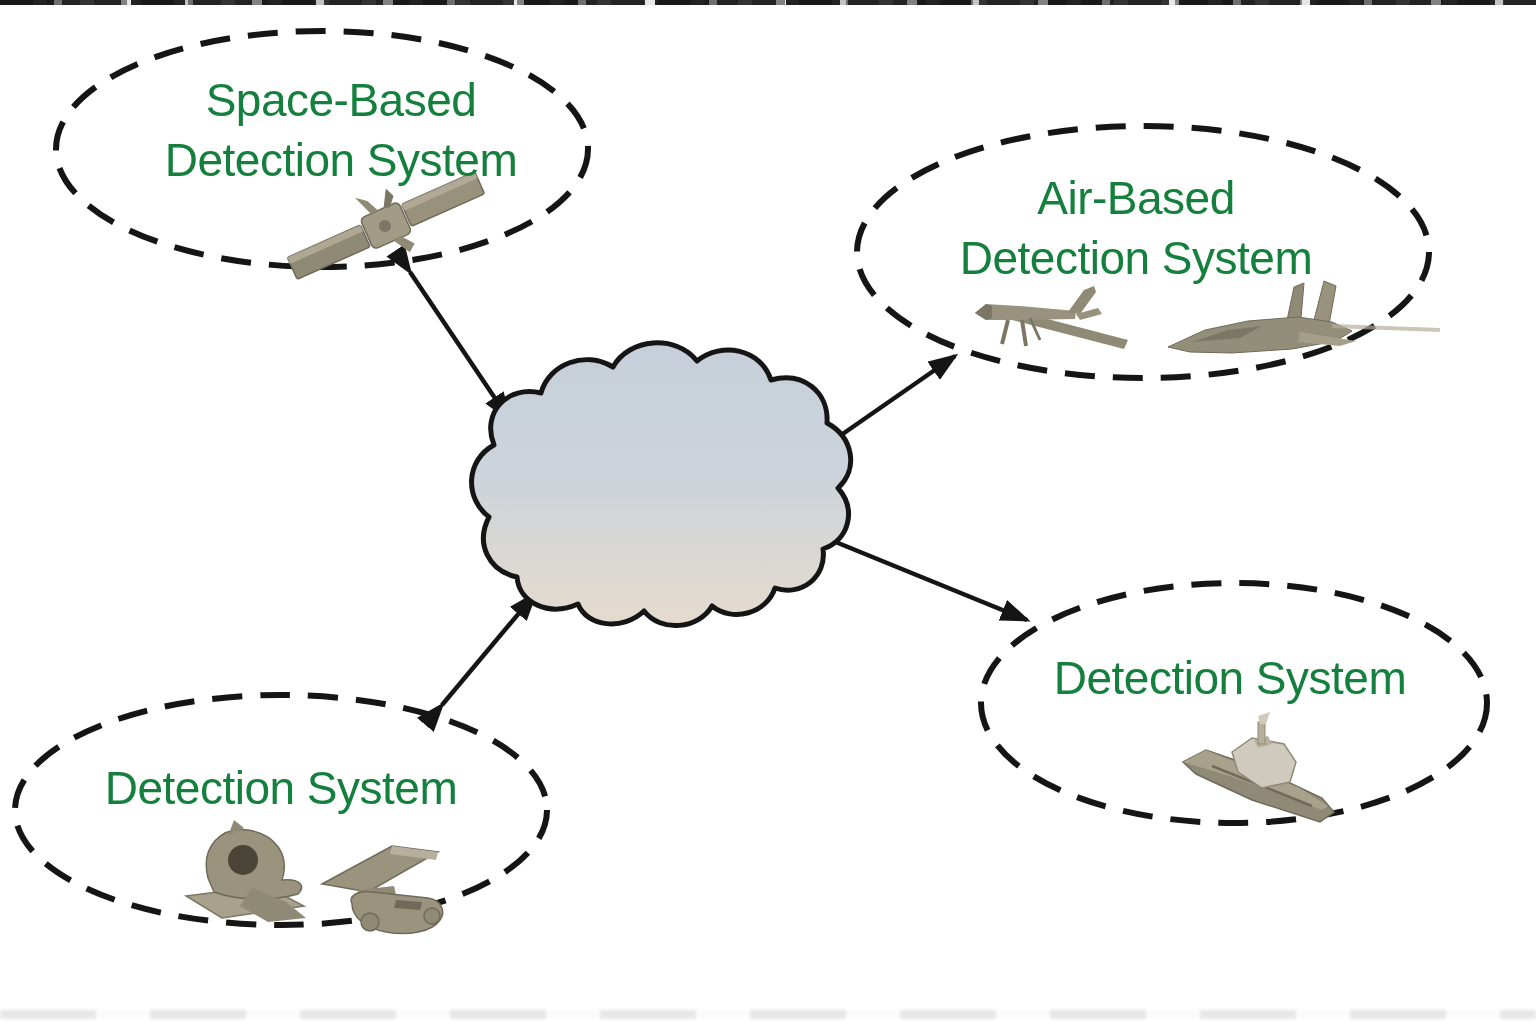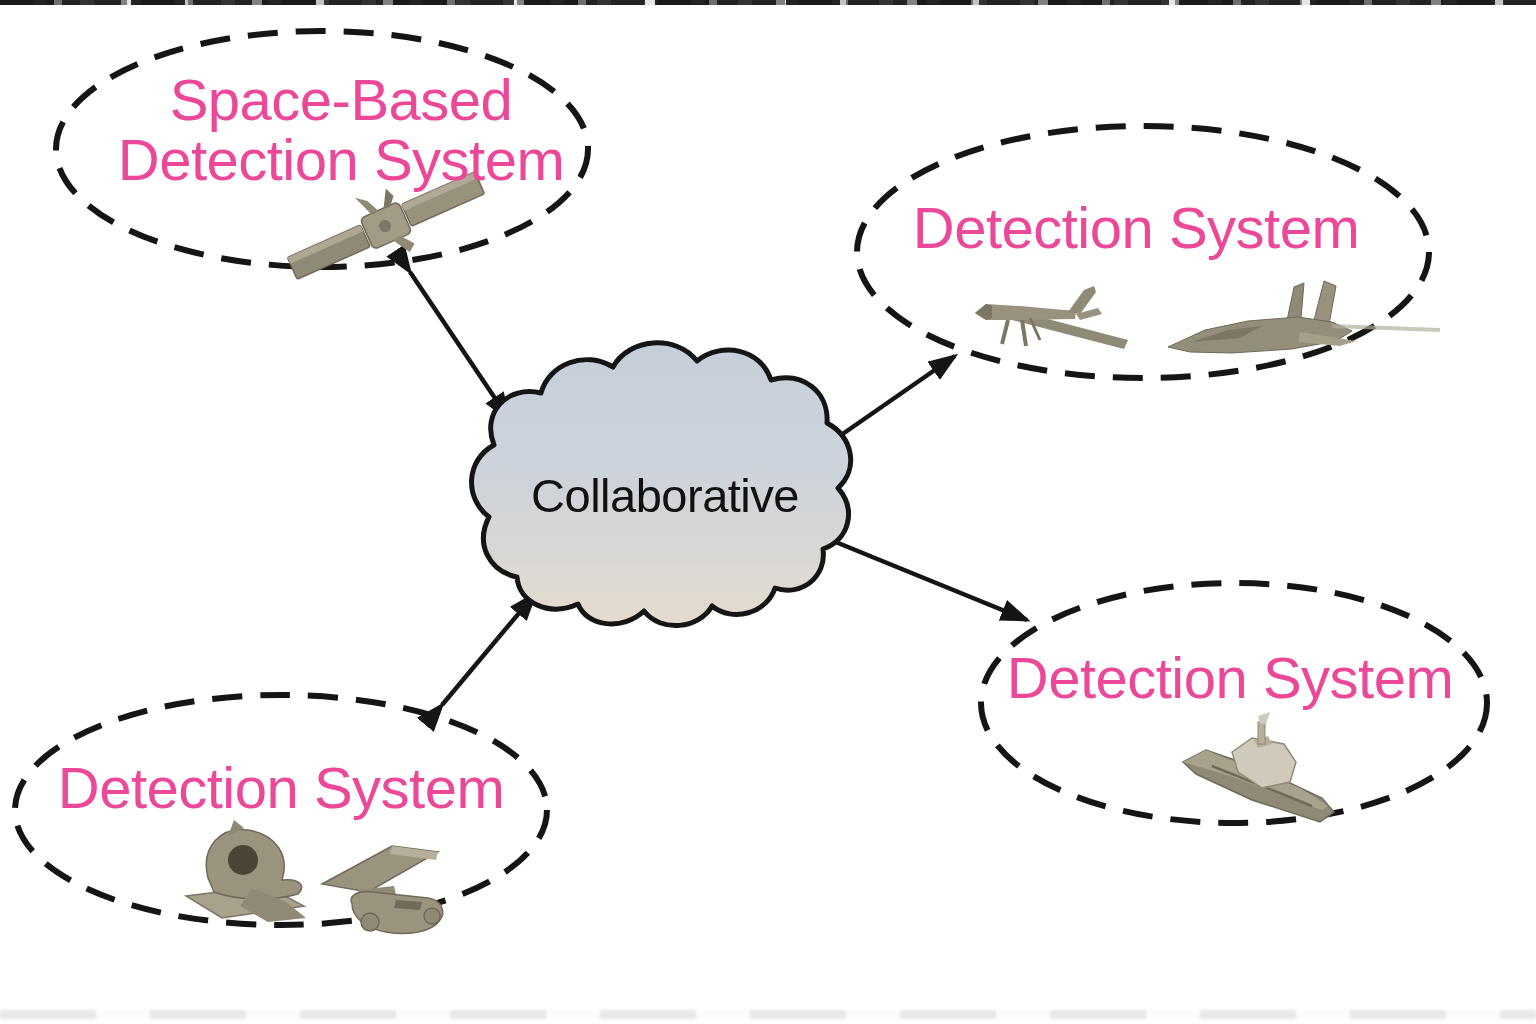--- a/index.html
+++ b/index.html
@@ -8,22 +8,22 @@
     width:1536px;height:1024px;
     background:#ffffff;
     overflow:hidden;
     font-family:"Liberation Sans", sans-serif;
   }
   #diagram-svg{position:absolute;left:0;top:0;width:1536px;height:1024px;}
   .node-label{
     position:absolute;
     transform:translate(-50%,-50%);
     text-align:center;
-    color:#ec4899;
-    font-size:58px;
+    color:#15803d;
+    font-size:46px;
     line-height:60px;
     letter-spacing:-0.5px;
     white-space:nowrap;
   }
   .cloud-label{
     position:absolute;
     transform:translate(-50%,-50%);
     text-align:center;
     color:#111111;
     font-size:47px;
@@ -156,29 +156,29 @@
       <polygon points="1258,716 1270,712 1266,724 1260,724" fill="#cfcabb"></polygon>
     </g>
   </svg>
 
   <div class="node-label" style="left:341px; top:130px;">
     <div>Space-Based</div>
     <div>Detection System</div>
   </div>
 
   <div class="node-label" style="left:1136px; top:228px;">
+    <div>Air-Based</div>
     <div>Detection System</div>
   </div>
 
   <div class="node-label" style="left:281px; top:788px;">
     <div>Detection System</div>
   </div>
 
   <div class="node-label" style="left:1230px; top:678px;">
     <div>Detection System</div>
   </div>
 
   <div class="cloud-label" style="left:665px; top:496px;">
-    <div>Collaborative</div>
   </div>
 
   <div id="bottom-crop-artifact"></div>
 </div>
 
 </body></html>

